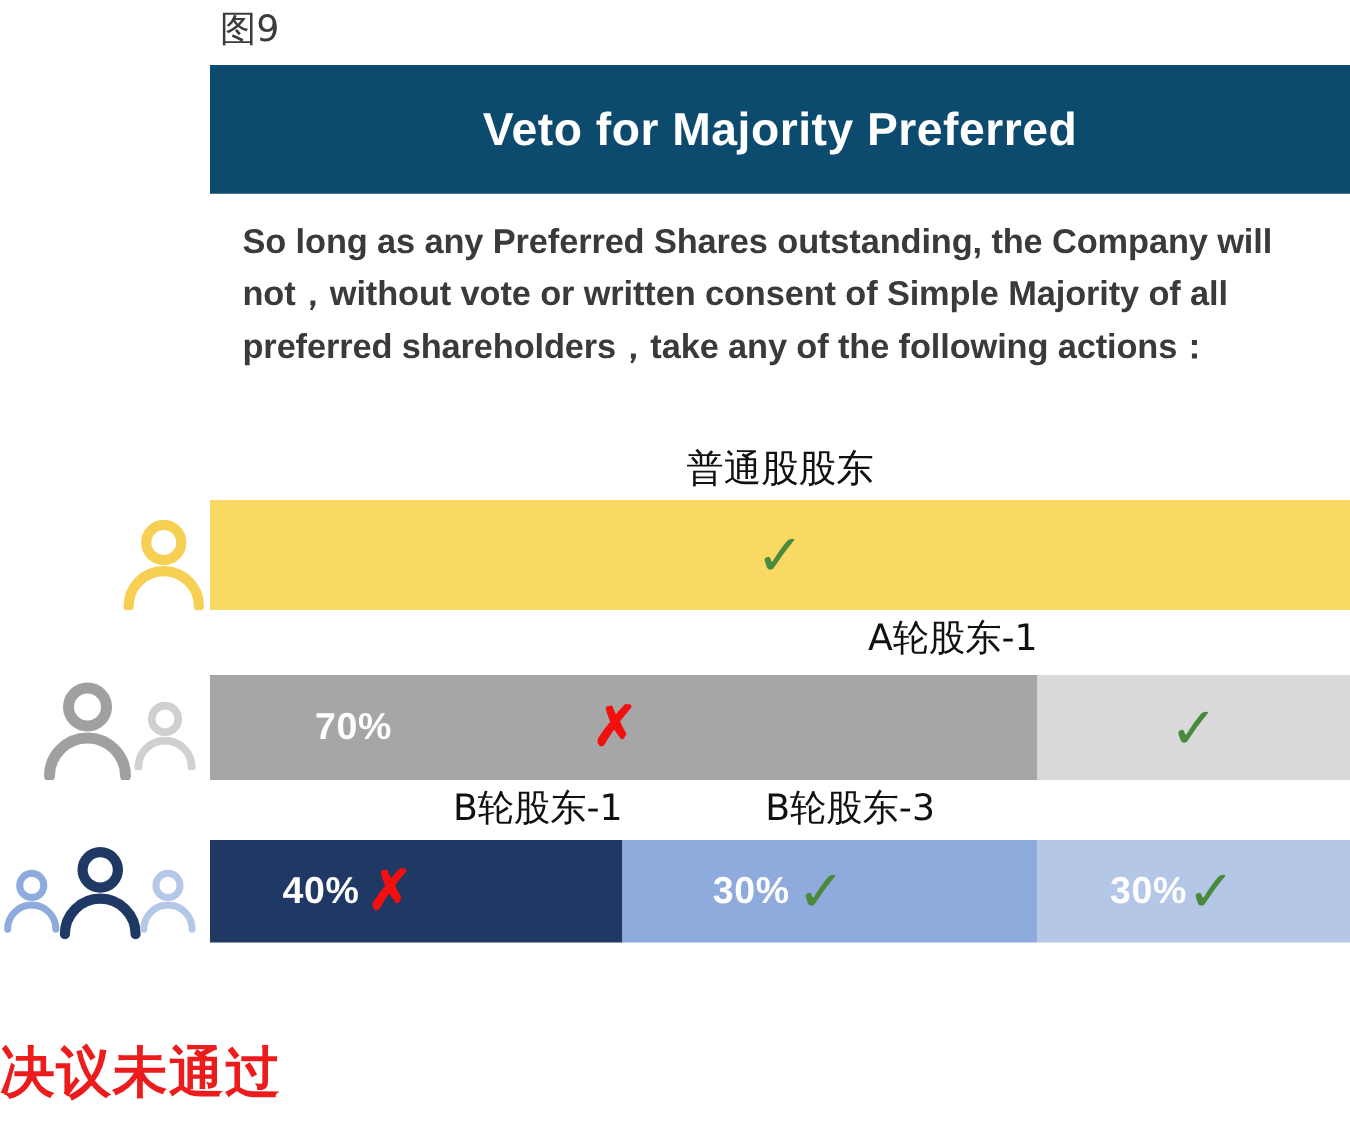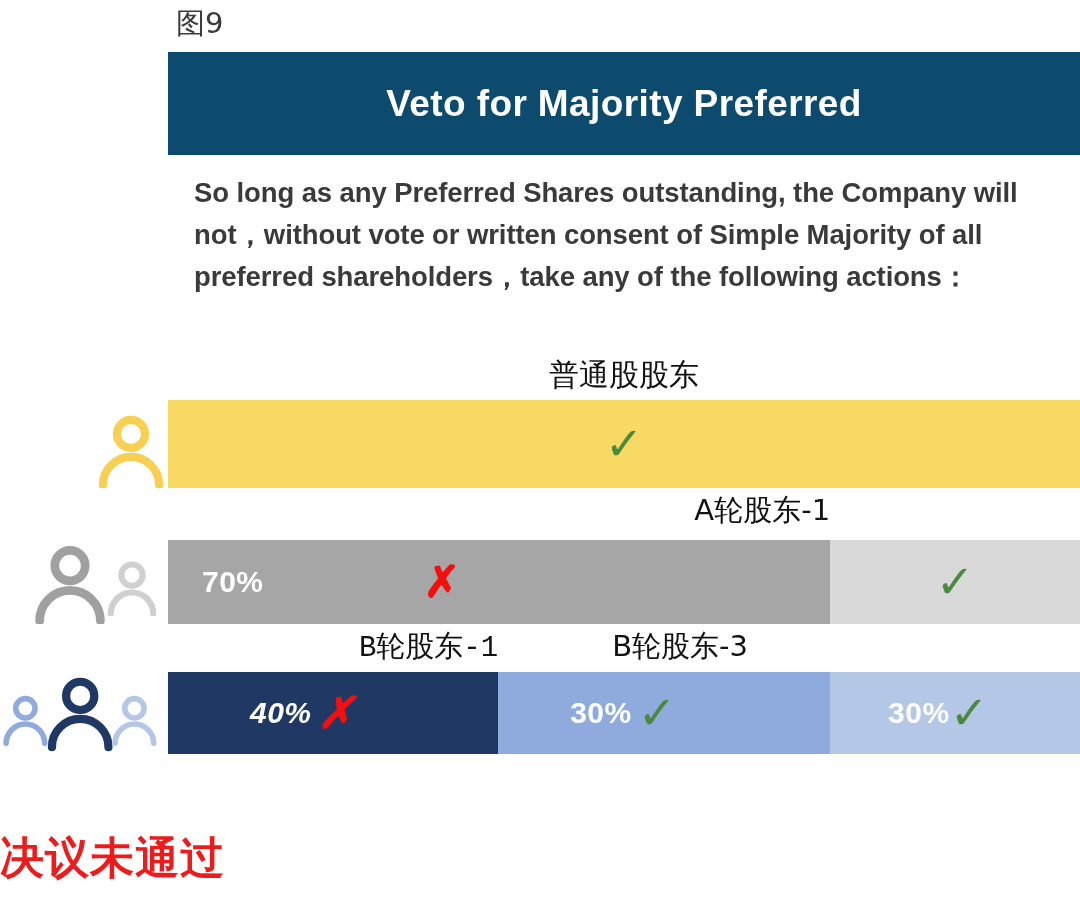--- a/index.html
+++ b/index.html
@@ -178,21 +178,21 @@
       </div>
     </div>
   </div>
 <div class="people-group" id="people-common" style="top: 400px; height: 88px;">
     <svg width="74" height="74" viewBox="0 0 100 100">
       <circle cx="50" cy="27" r="19" fill="none" stroke="#f7cf52" stroke-width="11"></circle>
       <path d="M12 96 A38 38 0 0 1 88 96" fill="none" stroke="#f7cf52" stroke-width="11" stroke-linecap="round"></path>
     </svg>
   </div>
 <div class="bar-row" id="row-a-round" style="top: 540px; height: 84px;">
-    <div class="bar-seg" style="width: 72.6%; background: rgb(166, 166, 166); padding-left: 34px;">
+    <div class="bar-seg" style="width: 72.6%; background: rgb(166, 166, 166); padding-left: 84px;">
       <div class="seg-inner">
         <span class="pct">70%</span>
         <span class="mark-cross" style="margin-left: 160px;">✗</span>
       </div>
     </div>
     <div class="bar-seg" style="width: 27.4%; background: rgb(217, 217, 217); justify-content: center;">
       <div class="seg-inner">
         <span class="mark-check">✓</span>
       </div>
     </div>
@@ -204,41 +204,41 @@
     <svg width="80" height="80" viewBox="0 0 100 100" style="margin-right: -6px;">
       <circle cx="50" cy="27" r="19" fill="none" stroke="#a0a0a0" stroke-width="11"></circle>
       <path d="M12 96 A38 38 0 0 1 88 96" fill="none" stroke="#a0a0a0" stroke-width="11" stroke-linecap="round"></path>
     </svg>
     <svg width="56" height="56" viewBox="0 0 100 100" style="margin-bottom: 8px;">
       <circle cx="50" cy="27" r="19" fill="none" stroke="#d0d0d0" stroke-width="11"></circle>
       <path d="M12 96 A38 38 0 0 1 88 96" fill="none" stroke="#d0d0d0" stroke-width="11" stroke-linecap="round"></path>
     </svg>
   </div>
 <div class="bar-row" id="row-b-round" style="top: 672px; height: 82px;">
-    <div class="bar-seg" style="width: 36.2%; background: rgb(31, 56, 100); padding-left: 82px; font-style: italic;">
+    <div class="bar-seg" style="width: 36.2%; background: rgb(31, 56, 100); padding-left: 58px;">
       <div class="seg-inner">
         <span class="pct">40%</span>
         <span class="mark-cross" style="margin-left: 6px;">✗</span>
       </div>
     </div>
     <div class="bar-seg" style="width: 36.4%; background: rgb(143, 170, 220); padding-left: 72px;">
       <div class="seg-inner">
         <span class="pct">30%</span>
         <span class="mark-check" style="margin-left: 6px;">✓</span>
       </div>
     </div>
     <div class="bar-seg" style="width: 27.4%; background: rgb(180, 199, 231); padding-left: 58px;">
       <div class="seg-inner">
         <span class="pct">30%</span>
         <span class="mark-check" style="margin-left: 0px;">✓</span>
       </div>
     </div>
   </div>
 <div class="row-labels" id="labels-b-round" style="top: 627px;">
-    <div style="width: 36.2%; font-family: Liberation Mono, monospace;">B轮股东-1</div>
+    <div style="width: 36.2%;">B轮股东-1</div>
     <div style="width: 27.4%;">B轮股东-3</div>
   </div>
 <div class="people-group" id="people-b-round" style="top: 670px; height: 84px;">
     <svg width="56" height="56" viewBox="0 0 100 100" style="margin-bottom: 6px; margin-right: -8px;">
       <circle cx="50" cy="27" r="19" fill="none" stroke="#8faadc" stroke-width="11"></circle>
       <path d="M12 96 A38 38 0 0 1 88 96" fill="none" stroke="#8faadc" stroke-width="11" stroke-linecap="round"></path>
     </svg>
     <svg width="82" height="82" viewBox="0 0 100 100">
       <circle cx="50" cy="27" r="19" fill="none" stroke="#1f3864" stroke-width="11"></circle>
       <path d="M12 96 A38 38 0 0 1 88 96" fill="none" stroke="#1f3864" stroke-width="11" stroke-linecap="round"></path>

